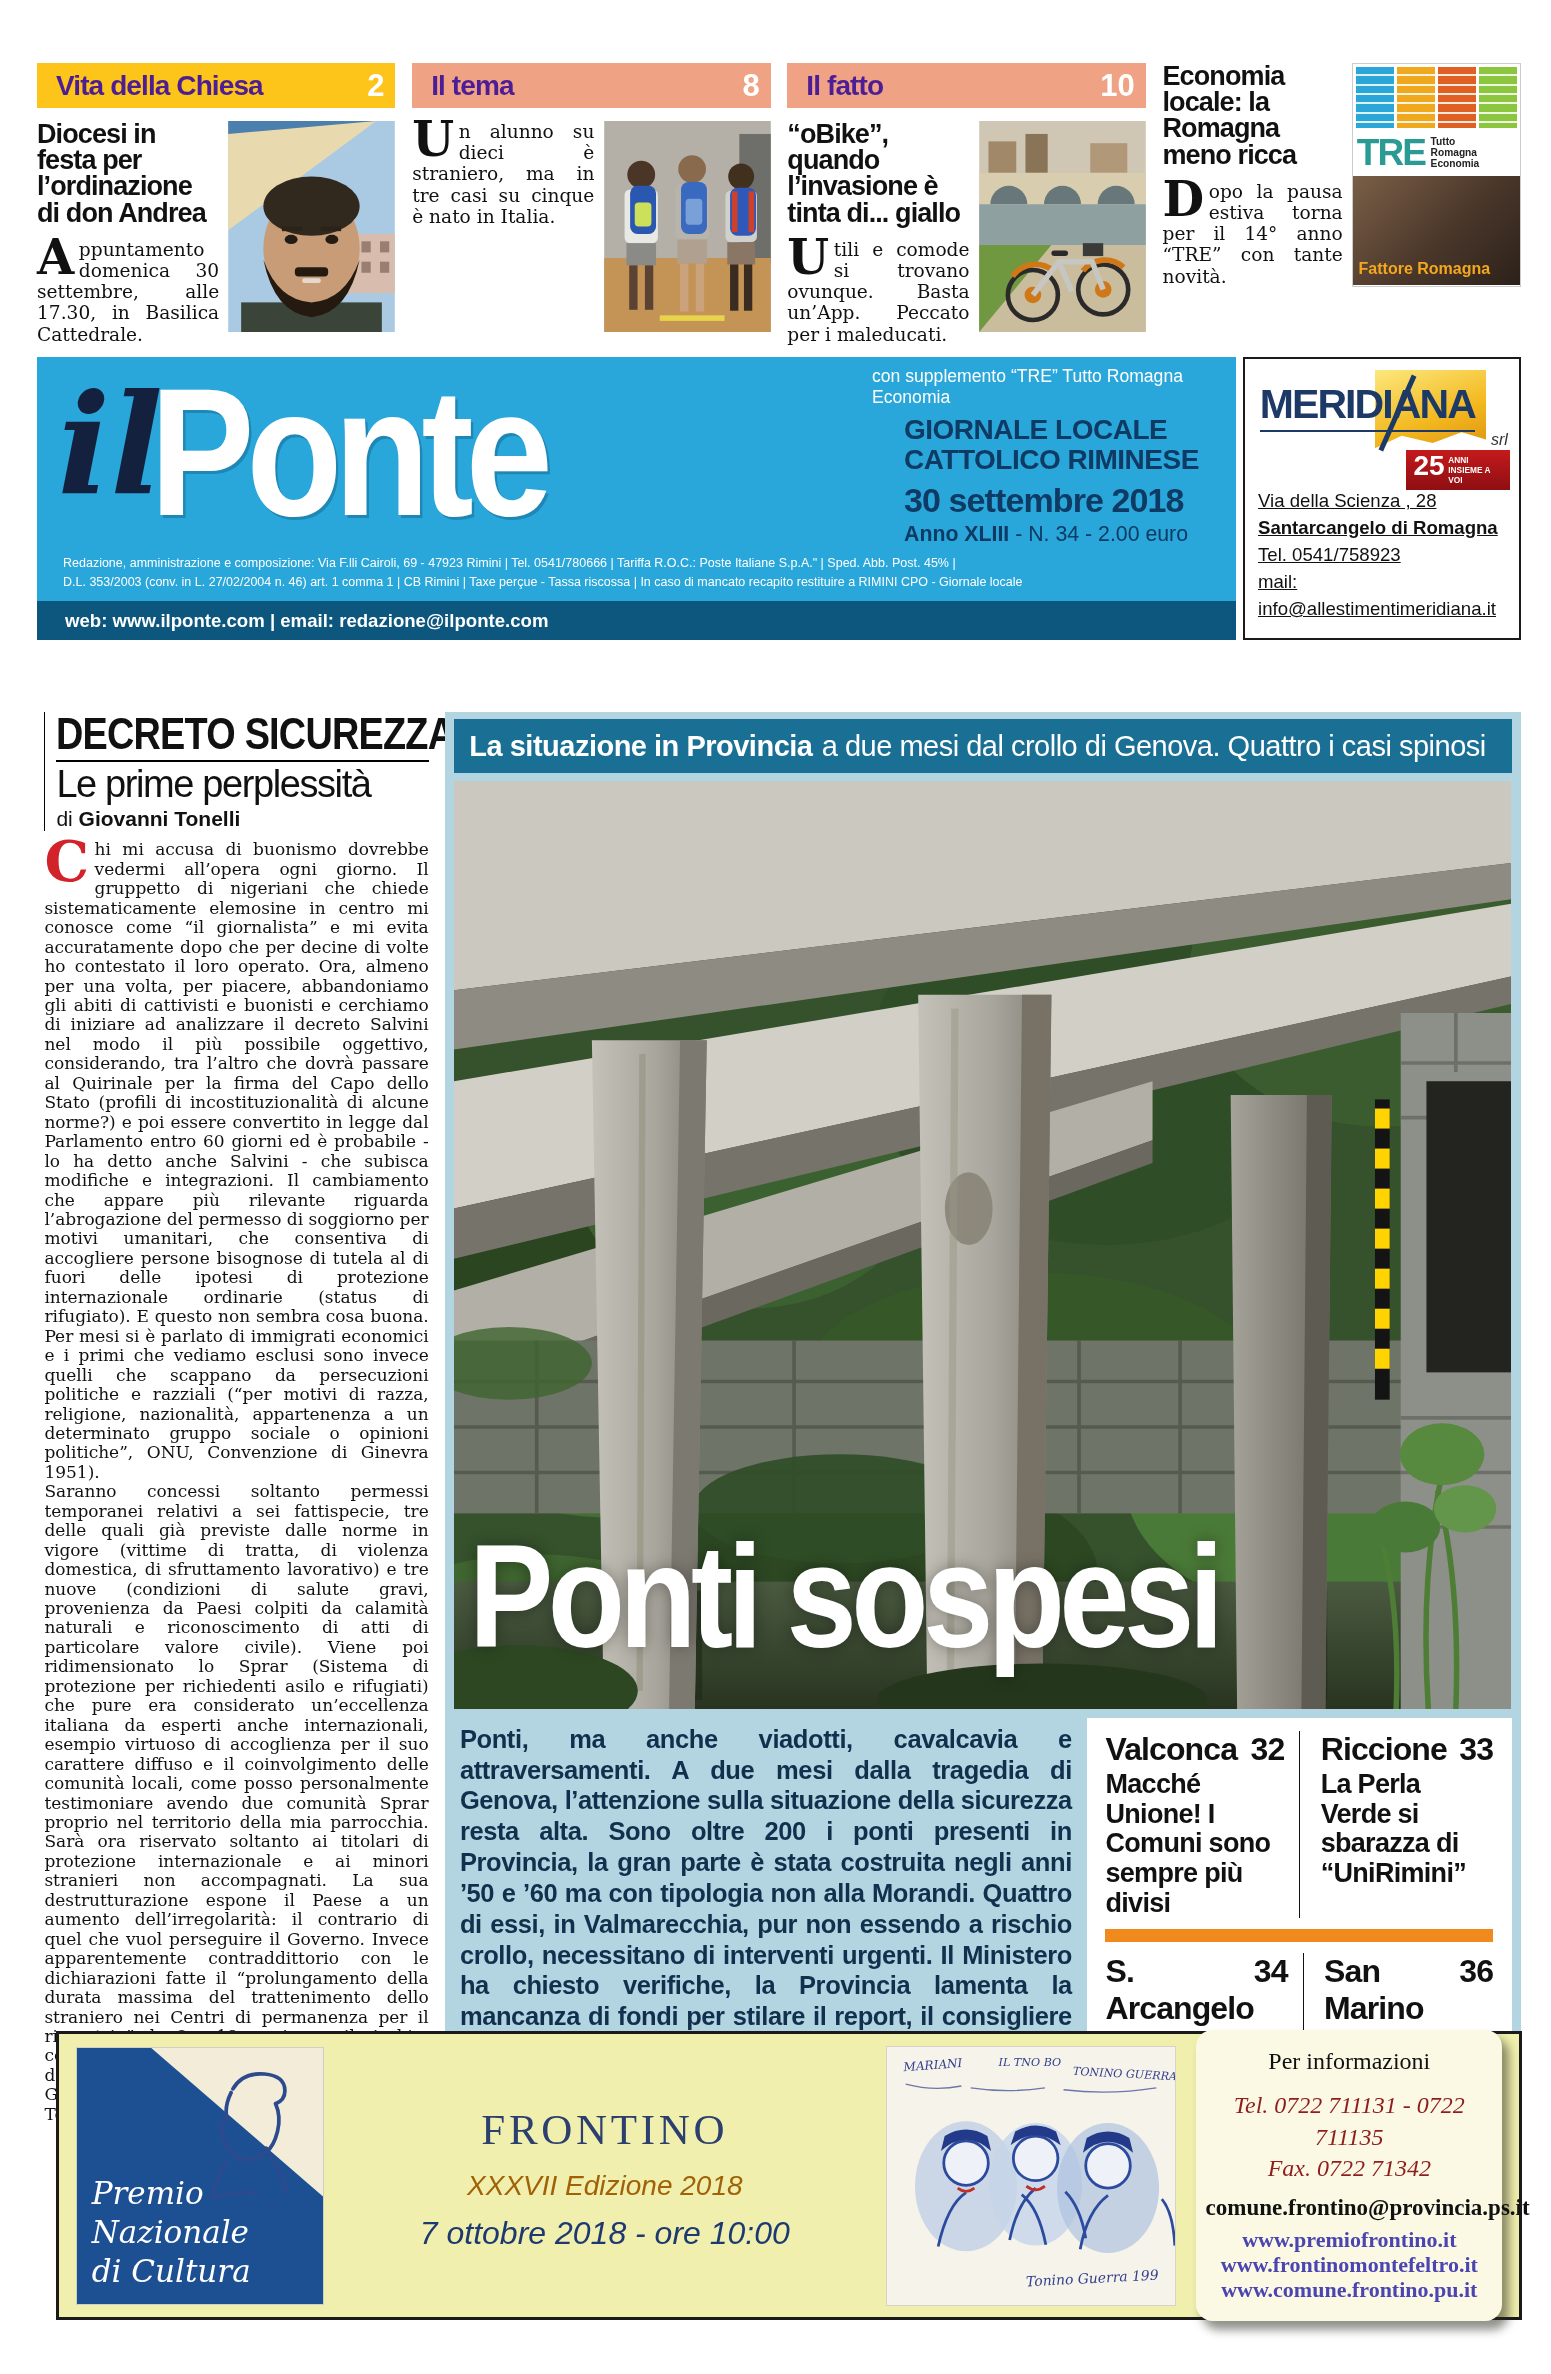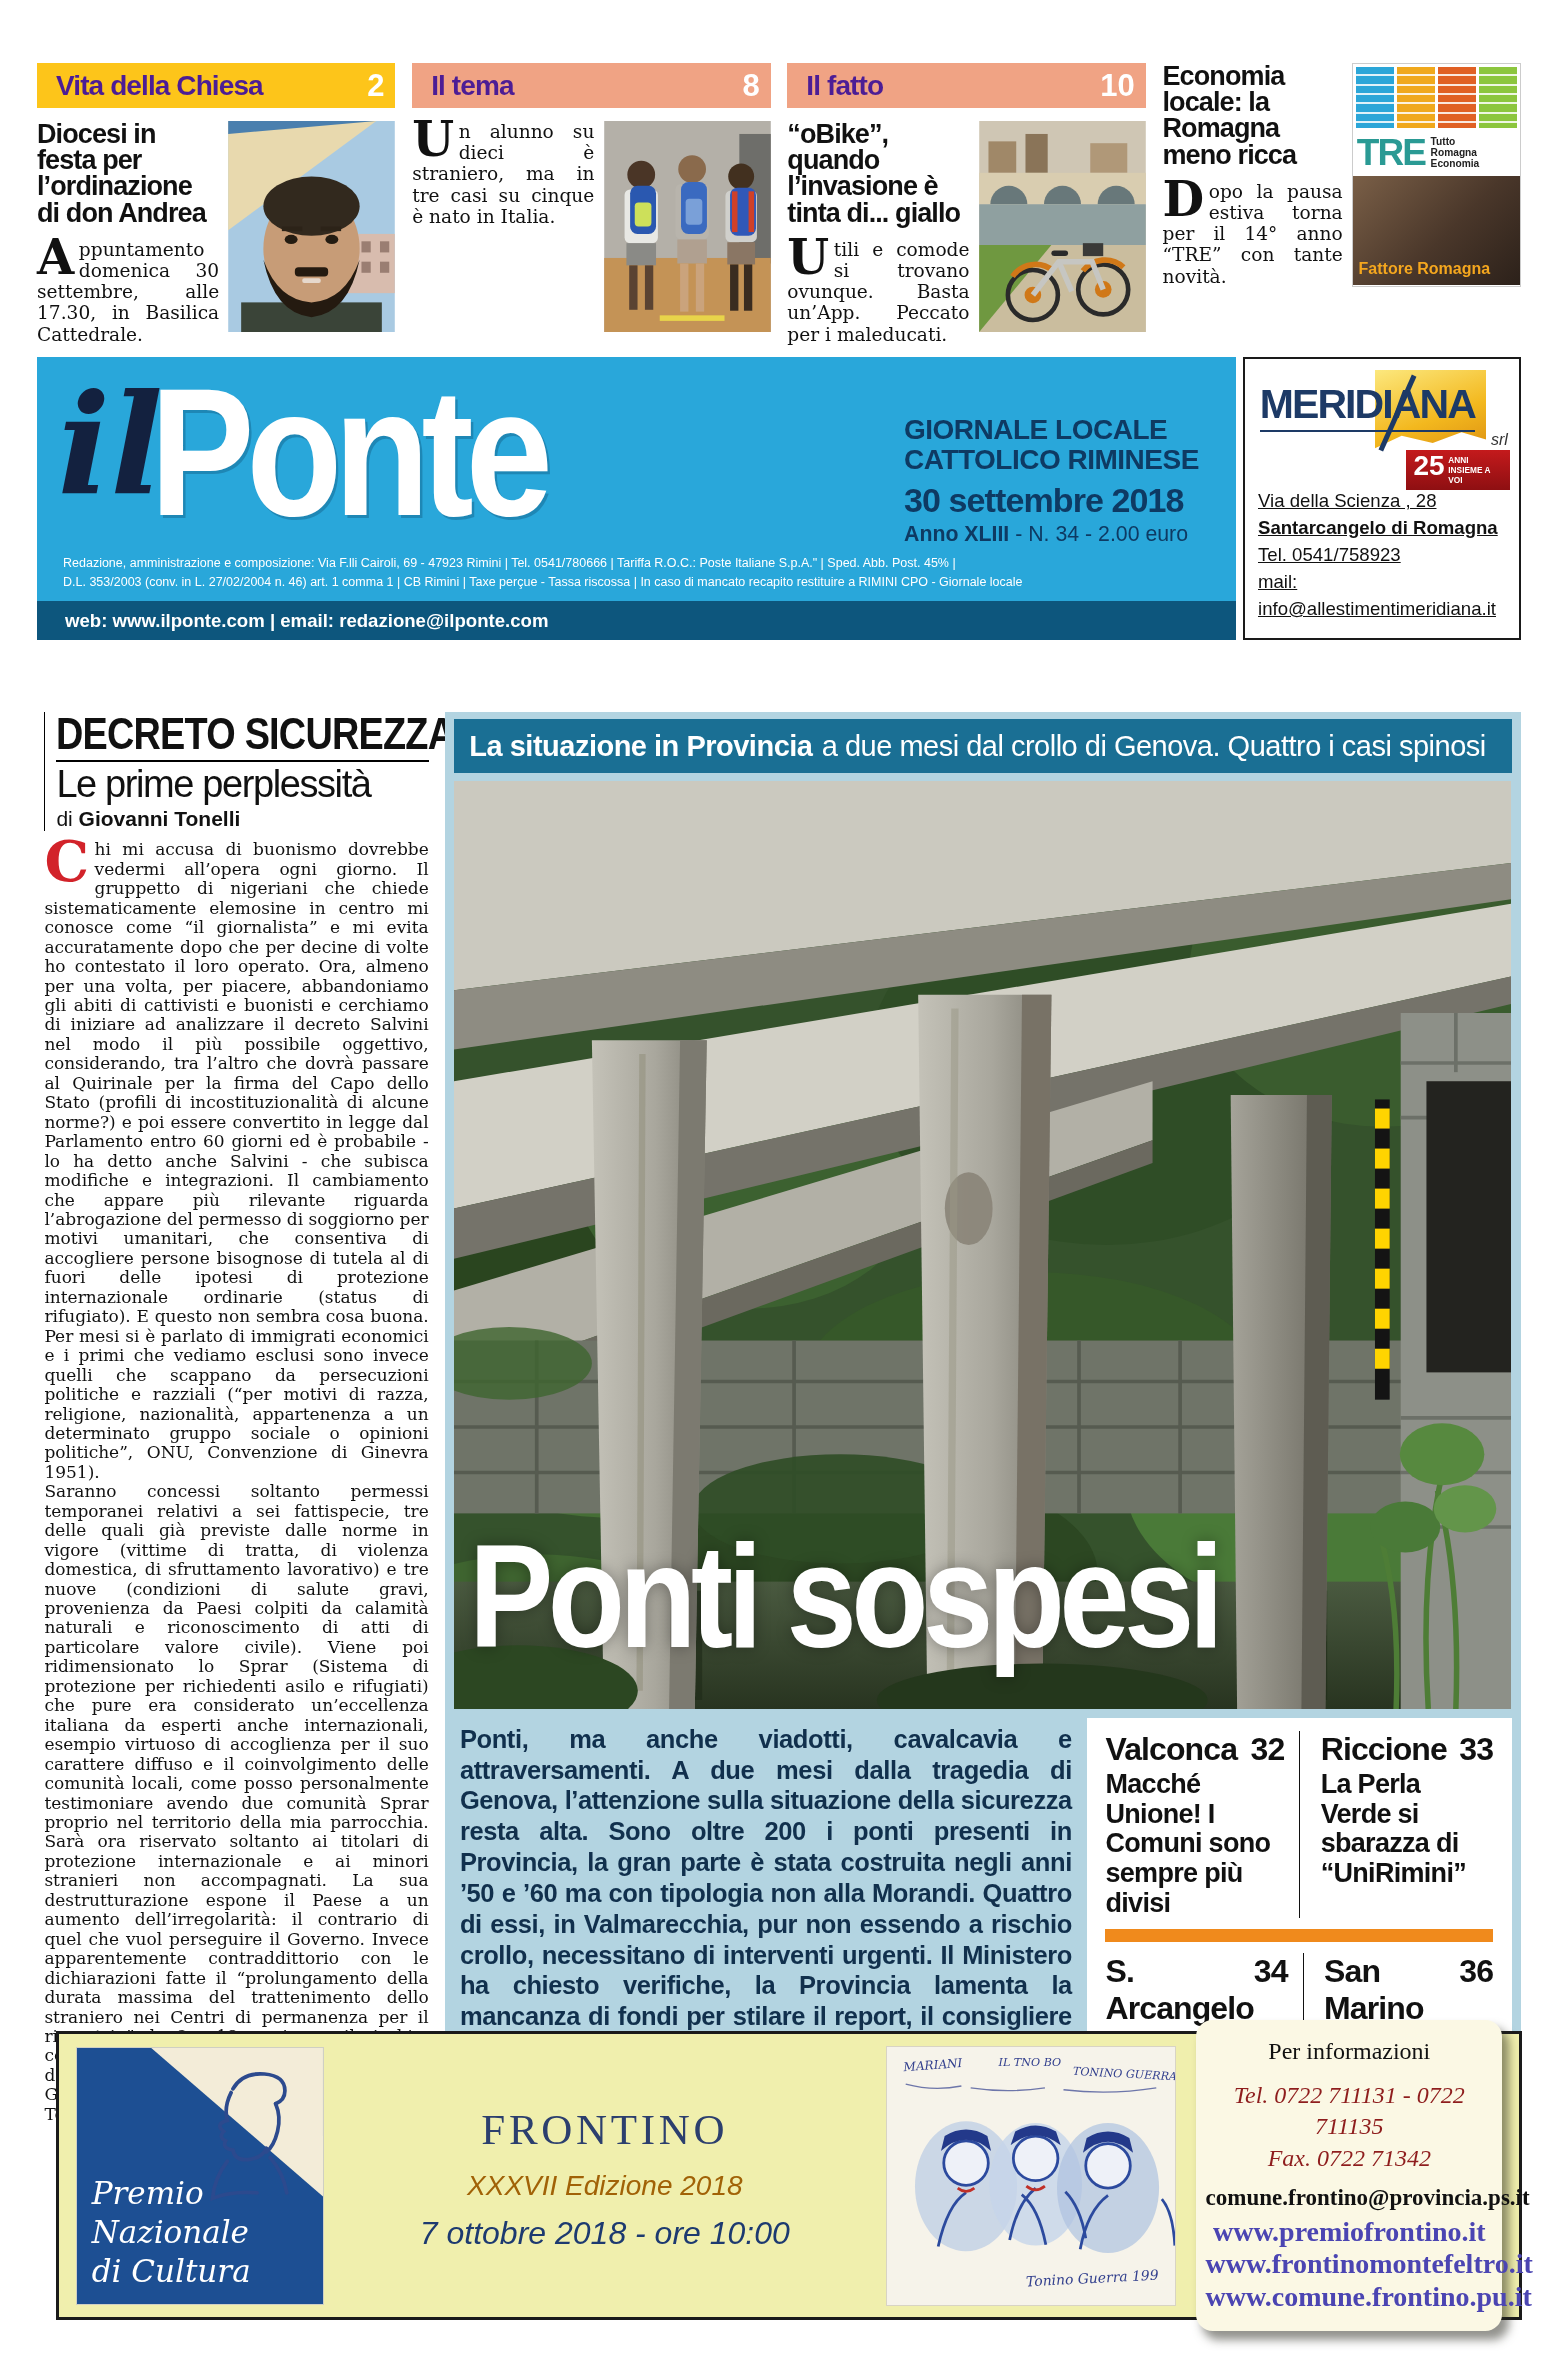--- a/index.html
+++ b/index.html
@@ -121,21 +121,21 @@
   .f-dt{font-style:italic;color:#1d3a70;font-size:32px;margin-top:13px;}
   .painting{margin:0;width:288px;height:258px;flex:0 0 288px;background:#f6f3ea;
             border:0.9px solid #d8d4c4;}
   .infobox{width:306px;flex:0 0 306px;background:#fbf8e4;border-radius:16.7px;
            box-shadow:6.5px 8.3px 9.3px rgba(40,40,30,.5);box-sizing:border-box;
            padding:18.6px 9.3px;text-align:center;
            font-family:"Liberation Serif","DejaVu Serif",serif;}
   .ib-h{font-size:24px;color:#111;margin-bottom:15px;}
   .ib-tel{font-style:italic;color:#8e1d1d;font-size:24px;line-height:1.3;}
   .ib-mail{font-weight:700;color:#111;font-size:23px;margin-top:11px;}
-  .ib-web{font-weight:700;color:#4b45b2;font-size:28px;line-height:1.15;}
+  .ib-web{font-weight:700;color:#4b45b2;font-size:22px;line-height:1.15;}
   .ib-web.first{margin-top:5.6px;}
 </style>
 </head>
 <body>
 
 <section class="top-strip">
 
   <article class="teaser">
     <div class="bar" style="background-color: rgb(253, 197, 26);">
       <span class="bar-label">Vita della Chiesa</span>
@@ -277,20 +277,21 @@
         <div class="tre-photo">
           <span class="tre-strip">Fattore Romagna</span>
         </div>
       </figure>
     </div>
   </article>
 </section>
 
 <div class="masthead-row">
   <header class="masthead">
+    <div class="supplement">con supplemento “TRE” Tutto Romagna Economia</div>
     <div class="logo">
       <span class="logo-il">il</span>
       <span class="logo-ponte xcond">Ponte</span>
     </div>
     <div class="mh-info">
       <div class="tagline">GIORNALE LOCALE</div>
       <div class="tagline">CATTOLICO RIMINESE</div>
       <div class="mh-date">30 settembre 2018</div>
       <div class="mh-issue"><b>Anno XLIII</b><span> - N. 34 - 2.00 euro</span></div>
     </div>

